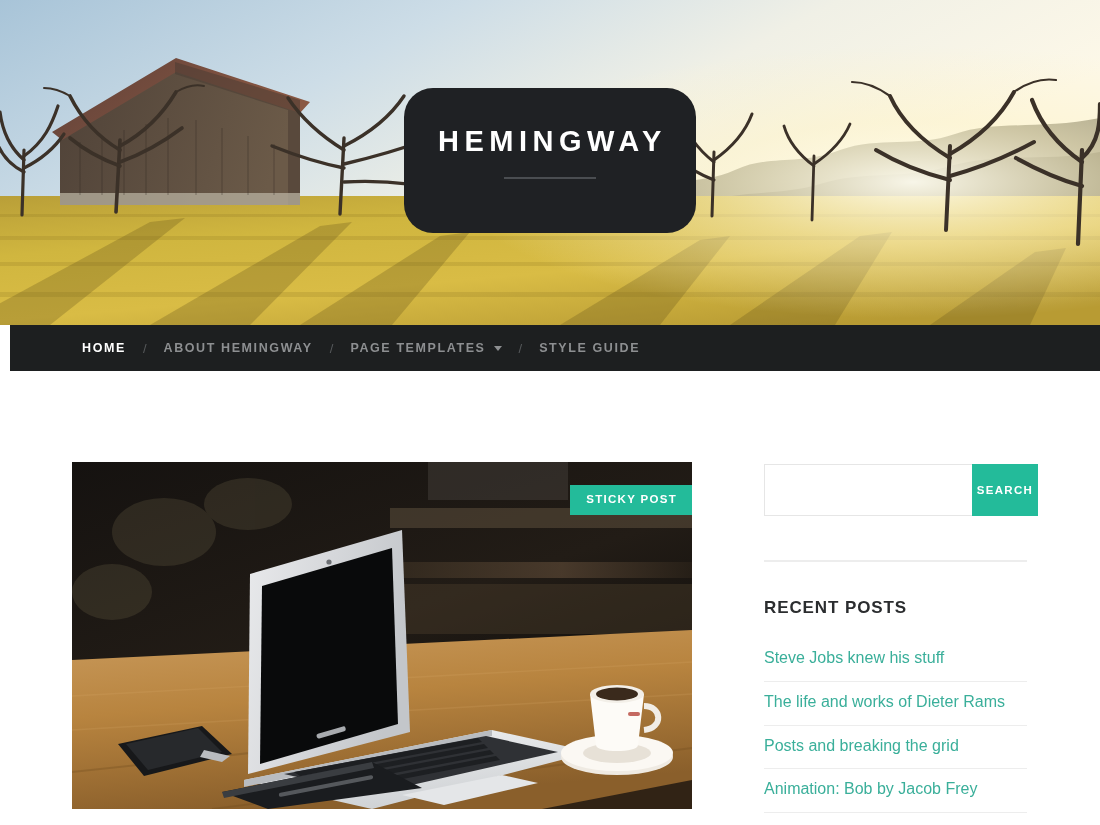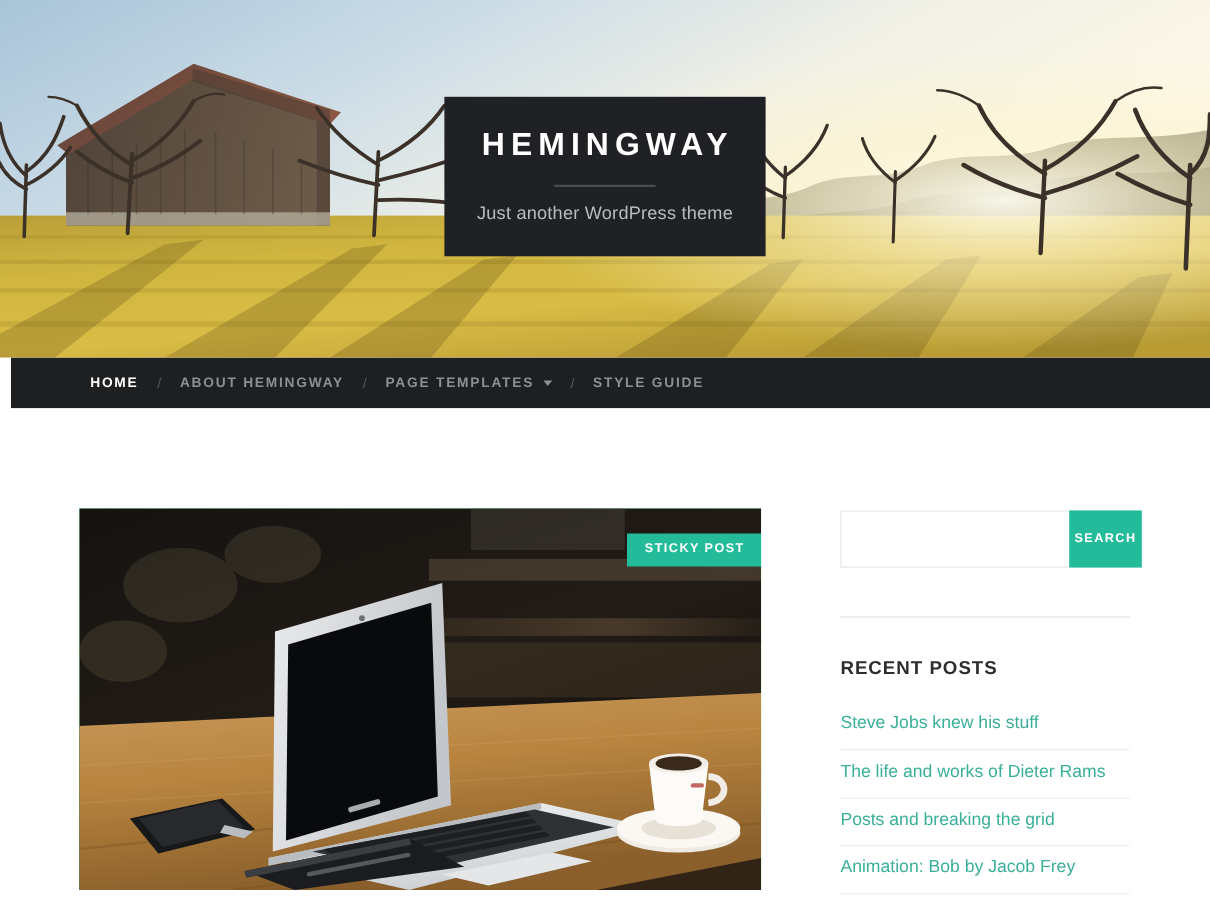--- a/index.html
+++ b/index.html
@@ -31,20 +31,21 @@
     left: 404px;
     top: 88px;
     width: 292px;
     height: 145px;
     background: #1f2124;
     display: flex;
     flex-direction: column;
     align-items: center;
     justify-content: center;
     z-index: 5;
+    border-radius: 29px;
   }
   .site-title {
     color: #ffffff;
     font-size: 29px;
     font-weight: 700;
     letter-spacing: 5.5px;
     text-transform: uppercase;
     line-height: 1;
     padding-left: 5px;
   }
@@ -109,21 +110,21 @@
   .content-area { width: 692px; padding-left: 72px; }
   .sidebar { width: 408px; padding-left: 72px; padding-top: 2px; }
 
   
   .post-card { position: relative; width: 620px; }
   .featured-image {
     position: relative;
     width: 620px;
     height: 347px;
     overflow: hidden;
-    background: #86efac;
+    background: #a21caf;
   }
   .featured-image svg { display: block; width: 620px; height: 347px; }
   .sticky-badge {
     position: absolute;
     top: 23px;
     right: 0;
     background: #23bb9a;
     color: #ffffff;
     font-size: 11.5px;
     font-weight: 600;
@@ -337,21 +338,20 @@
           <path d="M1082,158 C1100,142 1100,120 1100,104"></path>
           <path d="M1082,186 C1054,178 1034,168 1016,158"></path>
         </g>
       </g>
     </svg>
   </div>
 
   <div class="site-branding">
     <h1 class="site-title">Hemingway</h1>
     <div class="title-divider"></div>
-    <p class="site-tagline">Just another WordPress theme</p>
   </div>
 </header>
 
 <nav class="main-nav">
   <ul class="nav-list">
 
     <li class="nav-item is-active">
       <span>Home</span>
     </li>
     <li class="nav-sep">/</li>

